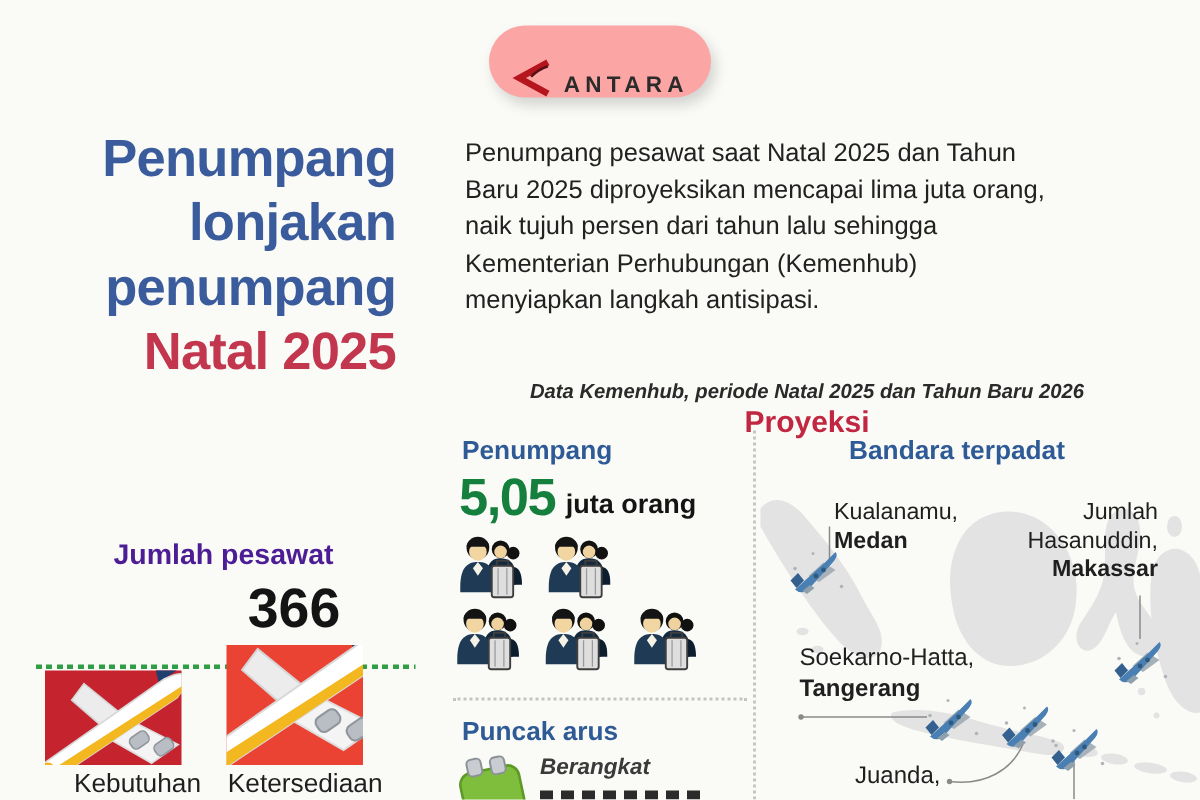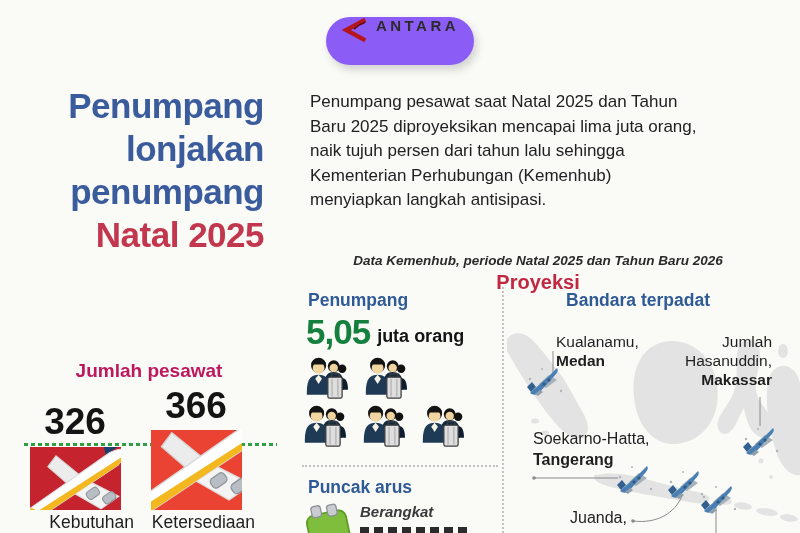--- a/index.html
+++ b/index.html
@@ -1,22 +1,22 @@
 <!DOCTYPE html>
 <html><head>
 <meta charset="utf-8">
 <style>
   html,body{margin:0;padding:0;}
   .canvas{position:relative;width:800px;height:533px;background:#FAFAF7;overflow:hidden;
           font-family:"Liberation Sans",sans-serif;color:#1F1F1F;}
   .abs{position:absolute;}
 
   
-  .logo-pill{left:326px;top:17px;width:148px;height:48px;background:#8b5cf6;border-radius:26px;
-             box-shadow:3px 5px 9px rgba(0,0,0,.16);display:flex;align-items:flex-start;
+  .logo-pill{left:326px;top:17px;width:148px;height:48px;background:#fca5a5;border-radius:26px;
+             box-shadow:3px 5px 9px rgba(0,0,0,.16);display:flex;align-items:flex-end;
              justify-content:center;gap:9px;}
   .logo-text{font-size:15px;font-weight:bold;letter-spacing:3.5px;color:#2B2B2B;}
 
   
   .title-block{left:8px;top:84px;width:256px;text-align:right;}
   .t-line{font-size:35px;font-weight:bold;line-height:43px;color:#3A5B9C;letter-spacing:-.5px;}
   .t-highlight{color:#C2364E;}
 
   
   .intro{left:310px;top:90px;width:470px;}
@@ -40,21 +40,21 @@
   .row2{left:304px;top:404px;}
 
   
   .peak-heading{left:308px;top:477px;}
   .calendar{left:303px;top:502px;}
   .berangkat{left:360px;top:503px;font-size:15px;font-weight:bold;font-style:italic;color:#3A3A3A;}
   .cropped-line{left:360px;top:527px;width:108px;height:6px;
     background:repeating-linear-gradient(90deg,#2B2B2B 0 9px,transparent 9px 14px);}
 
   
-  .fleet-heading{left:18px;top:360px;width:262px;text-align:center;font-size:19px;font-weight:bold;color:#be185d;}
+  .fleet-heading{left:18px;top:360px;width:262px;text-align:center;font-size:19px;font-weight:bold;color:#4c1d95;}
   .bar-num{width:94px;text-align:center;font-size:37px;font-weight:bold;color:#141414;}
   .num-need{left:28px;top:401px;}
   .num-supply{left:149px;top:385px;}
   .threshold{left:24px;top:443px;width:253px;height:3px;
     background:repeating-linear-gradient(90deg,#2F9E45 0 4px,#FAFAF7 4px 7px);}
   .bar{overflow:hidden;}
   .bar-need{left:30px;top:447px;width:91px;height:63px;background:#C5242F;}
   .bar-supply{left:151px;top:430px;width:91px;height:80px;background:#EA4233;}
   .bar-label{font-size:17.5px;color:#1E1E1E;text-align:right;}
   .lbl-need{left:16px;top:512px;width:118px;}
@@ -180,21 +180,20 @@
     <g transform="rotate(-12 30 30)">
       <rect x="6" y="12" width="46" height="40" rx="9" fill="#7FBE3C" stroke="#5E9A26" stroke-width="2"></rect>
       <rect x="14" y="2" width="11" height="13" rx="3.5" fill="#C9CDD2" stroke="#8C9196" stroke-width="1.5"></rect>
       <rect x="32" y="4" width="11" height="13" rx="3.5" fill="#C9CDD2" stroke="#8C9196" stroke-width="1.5"></rect>
     </g>
   </svg>
   <div class="abs berangkat">Berangkat</div>
   <div class="abs cropped-line"></div>
 
   <div class="abs fleet-heading">Jumlah pesawat</div>
-  <div class="abs bar-num num-need">326</div>
   <div class="abs bar-num num-supply">366</div>
   <div class="abs threshold"></div>
   <div class="abs bar bar-need">
     <svg width="130" height="98" viewBox="0 0 120 90" style="position:absolute;left:-18px;top:-14px">
         <use href="#bigplane"></use>
       </svg>
   </div>
   <div class="abs bar bar-supply">
     <svg width="165" height="124" viewBox="0 0 120 90" style="position:absolute;left:-35px;top:-26px">
         <use href="#bigplane"></use>

